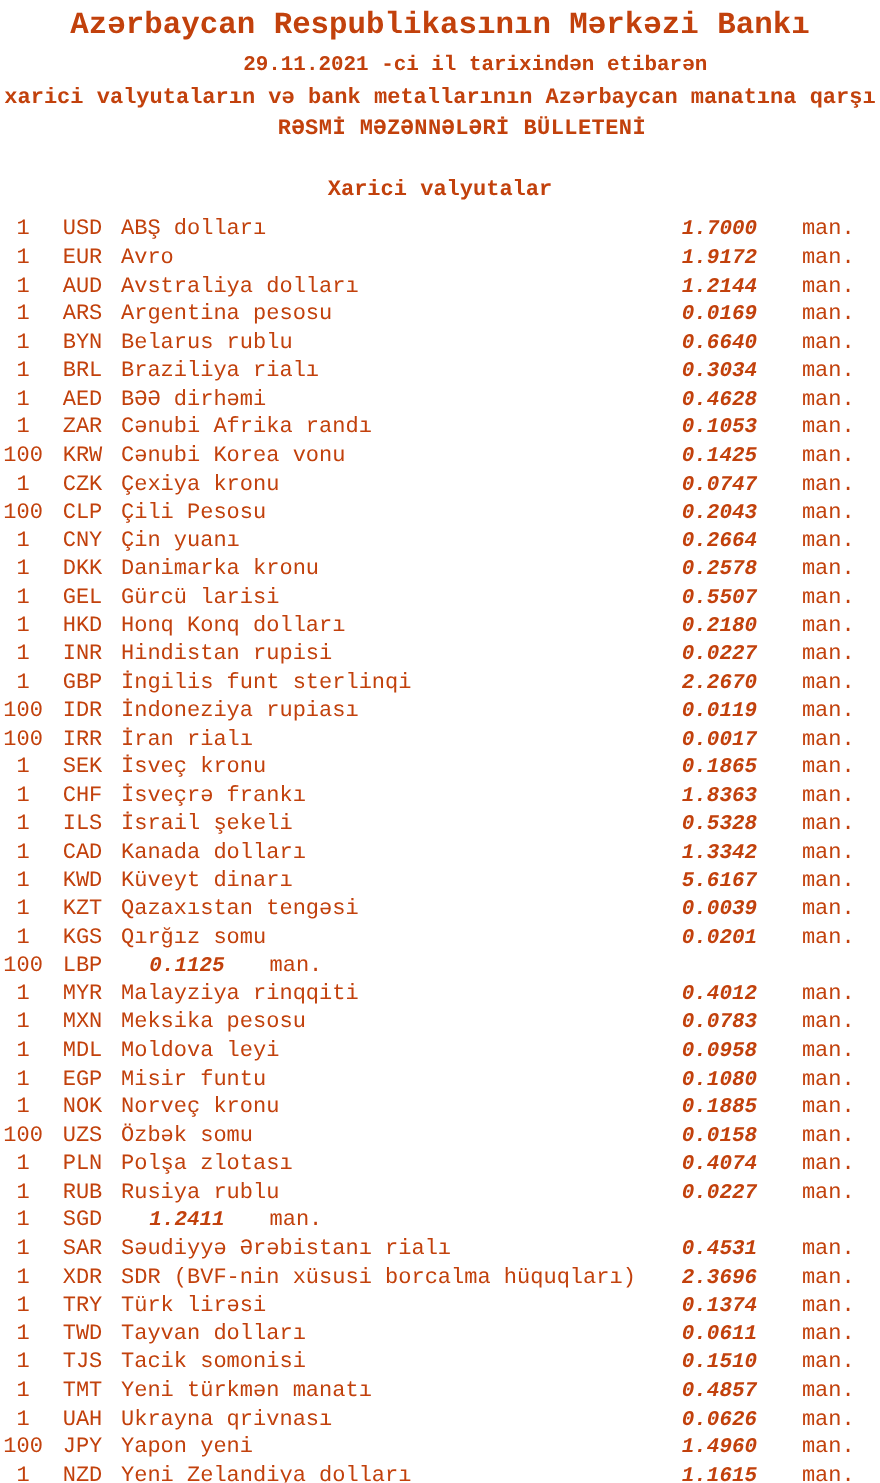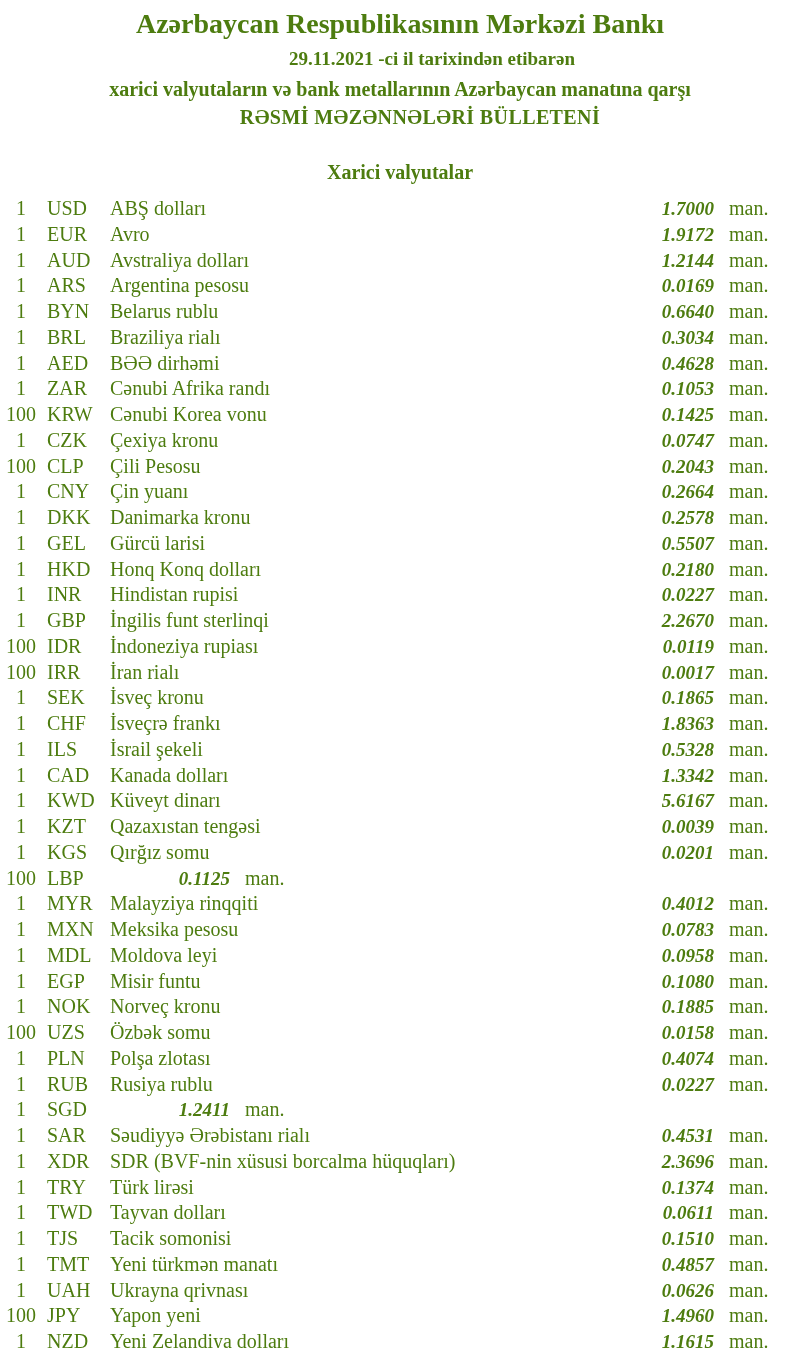--- a/index.html
+++ b/index.html
@@ -1,22 +1,22 @@
 <!DOCTYPE html>
 <html><head>
 <meta charset="utf-8">
 <style>
   html,body { margin:0; padding:0; background:#ffffff; }
   .page {
     position:relative;
     width:800px;
     height:1348px;
     background:#ffffff;
-    color:#4d7c0f;
-    font-family:Liberation Serif, serif;
+    color:#c2410c;
+    font-family:Liberation Mono, monospace;
     overflow:hidden;
     border-radius:18px;
   }
   .hline {
     position:absolute;
     left:0; right:0;
     text-align:center;
     font-weight:bold;
     white-space:nowrap;
   }
@@ -33,24 +33,24 @@
     width:800px;
   }
   .row {
     display:flex;
     align-items:baseline;
     height:25.75px;
     line-height:25.75px;
     font-size:20px;
   }
   .qty  { flex:none; width:42px;  text-align:center; }
-  .code { flex:none; width:56px;  margin-left:5px; }
+  .code { flex:none; width:56px;  margin-left:5px; text-align:center; }
   .sp   { flex:none; width:7px; }
   .name { flex:1 1 auto; text-align:left; white-space:nowrap; overflow:hidden; }
-  .rate { flex:none; width:120px; text-align:right; font-weight:bold; font-style:italic; font-size:19px;margin-top:11px; }
+  .rate { flex:none; width:120px; text-align:center; font-weight:bold; font-style:italic; font-size:19px;margin-top:11px; }
   .gap  { flex:none; width:15px; }
   .unit { flex:none; width:71px;  text-align:left; }
 </style>
 </head>
 <body>
 
 <div class="page">
   <div class="hline title">Azərbaycan Respublikasının Mərkəzi Bankı</div>
   <div class="hline l2">29.11.2021 -ci il tarixindən etibarən</div>
   <div class="hline l3">xarici valyutaların və bank metallarının Azərbaycan manatına qarşı</div>

